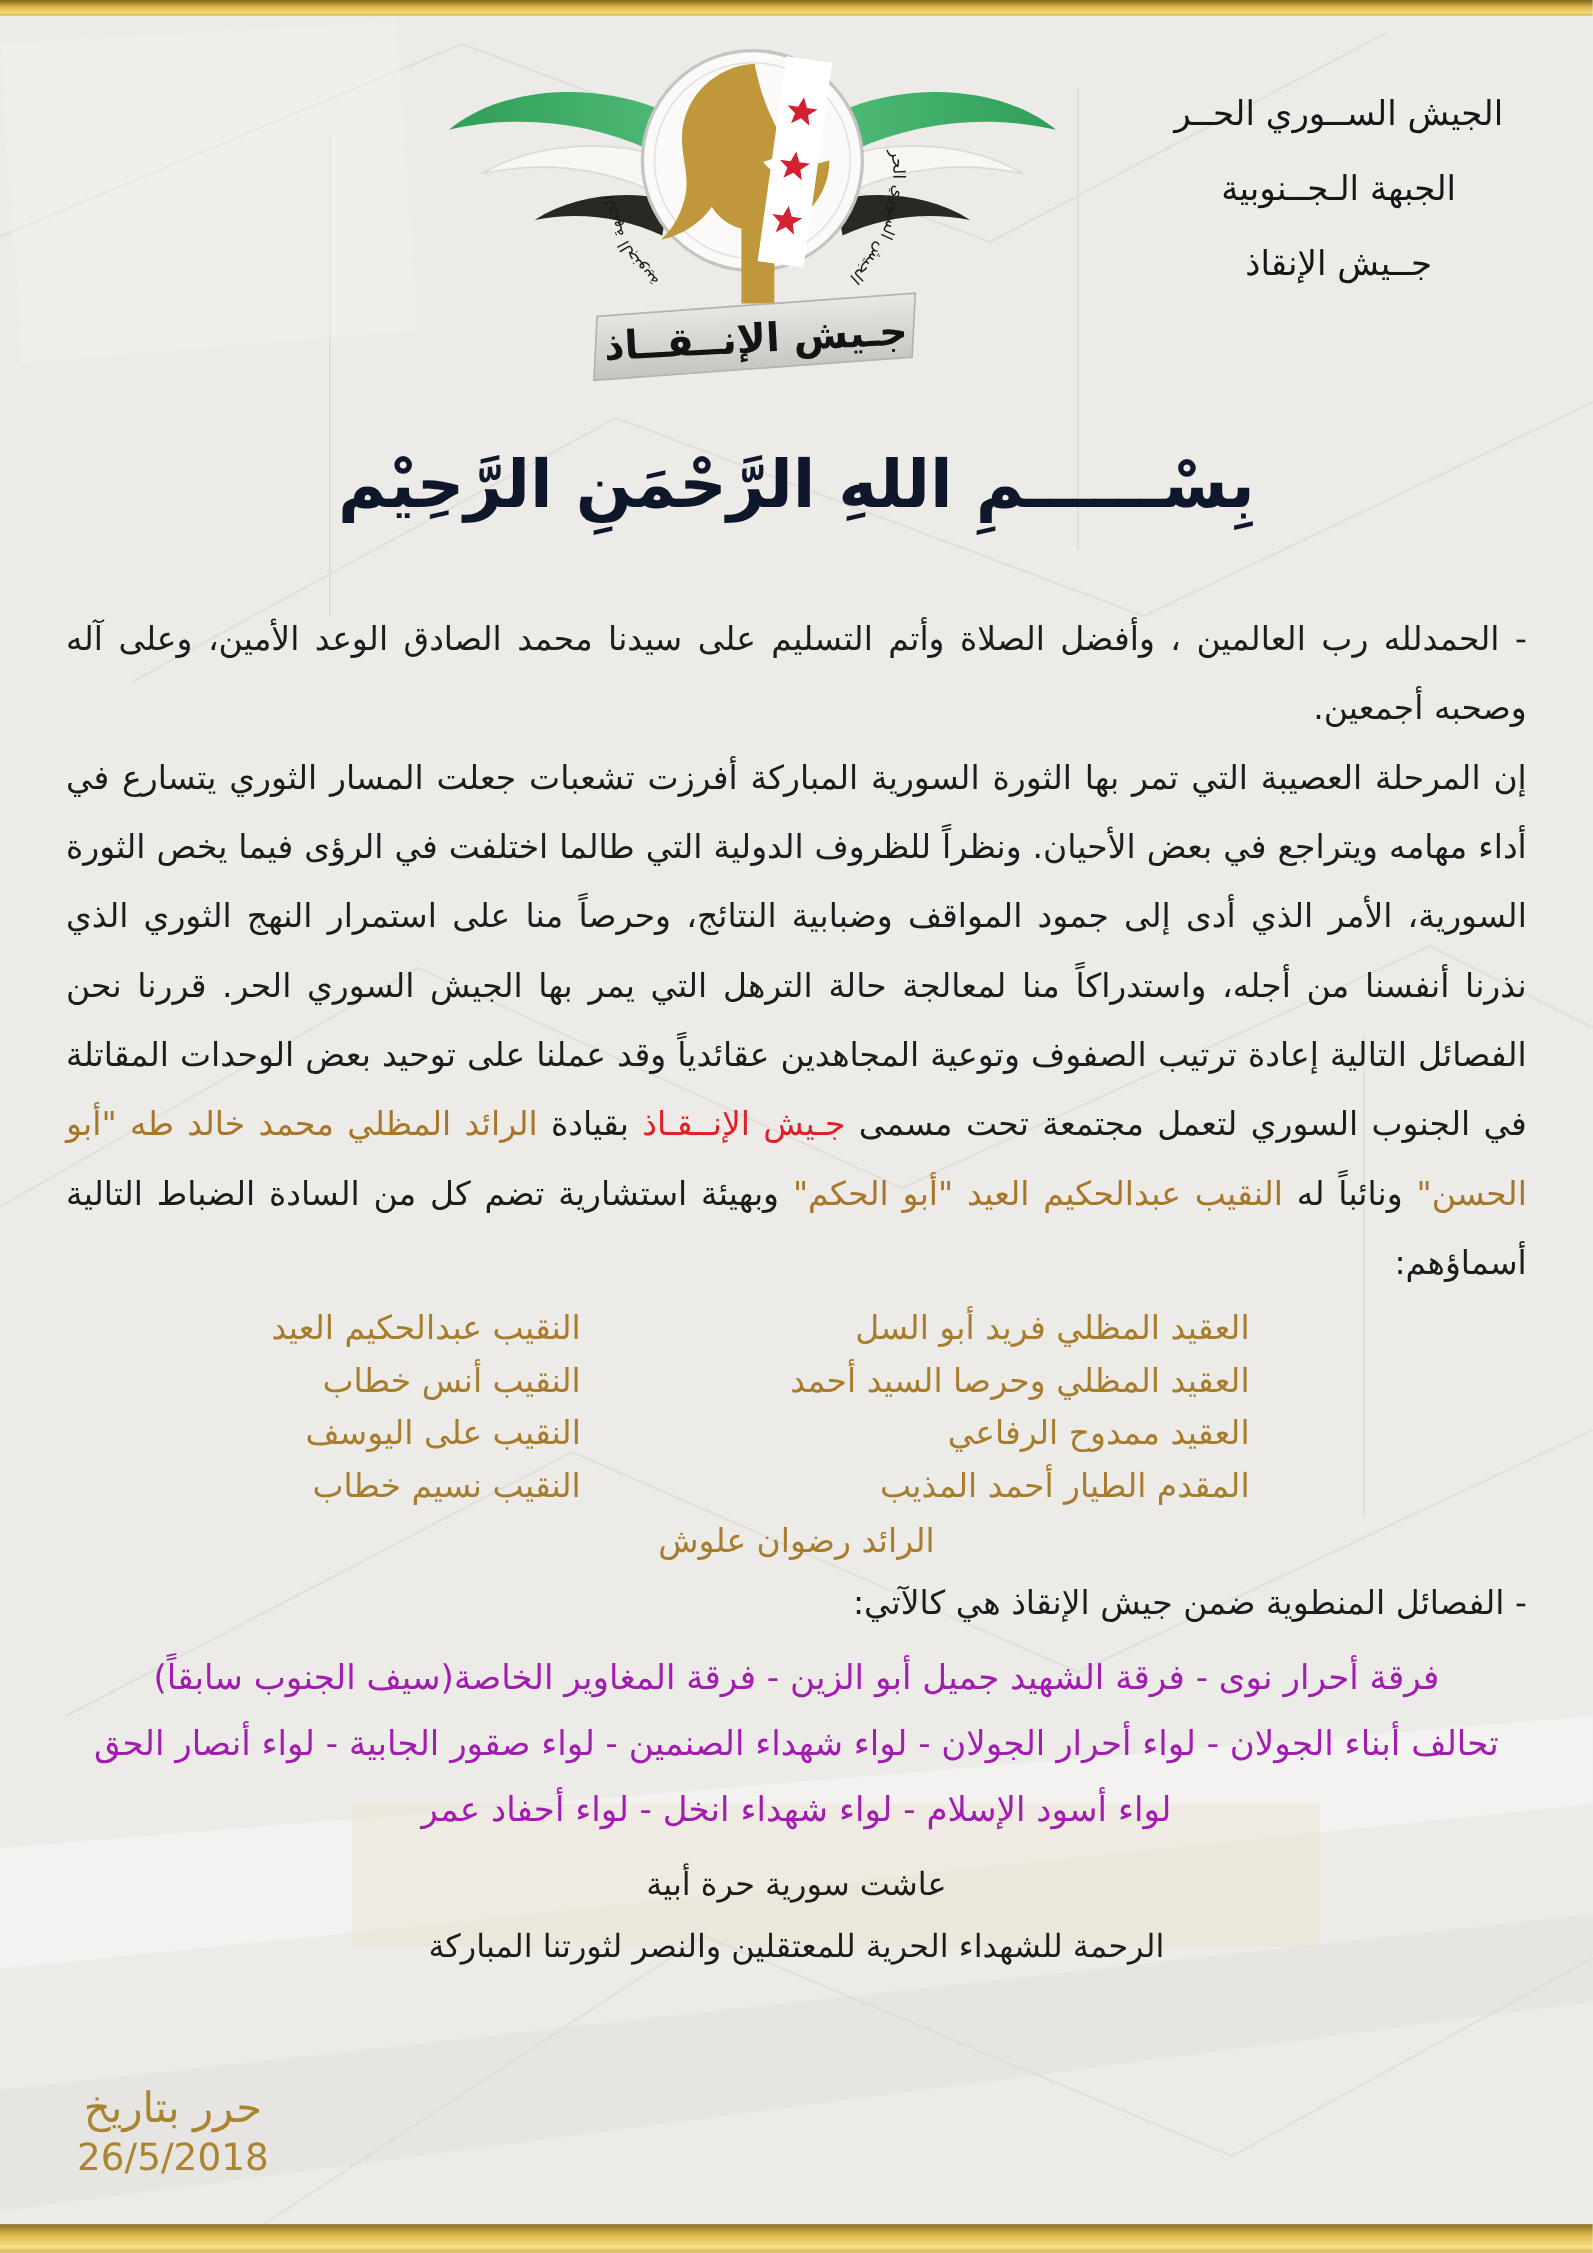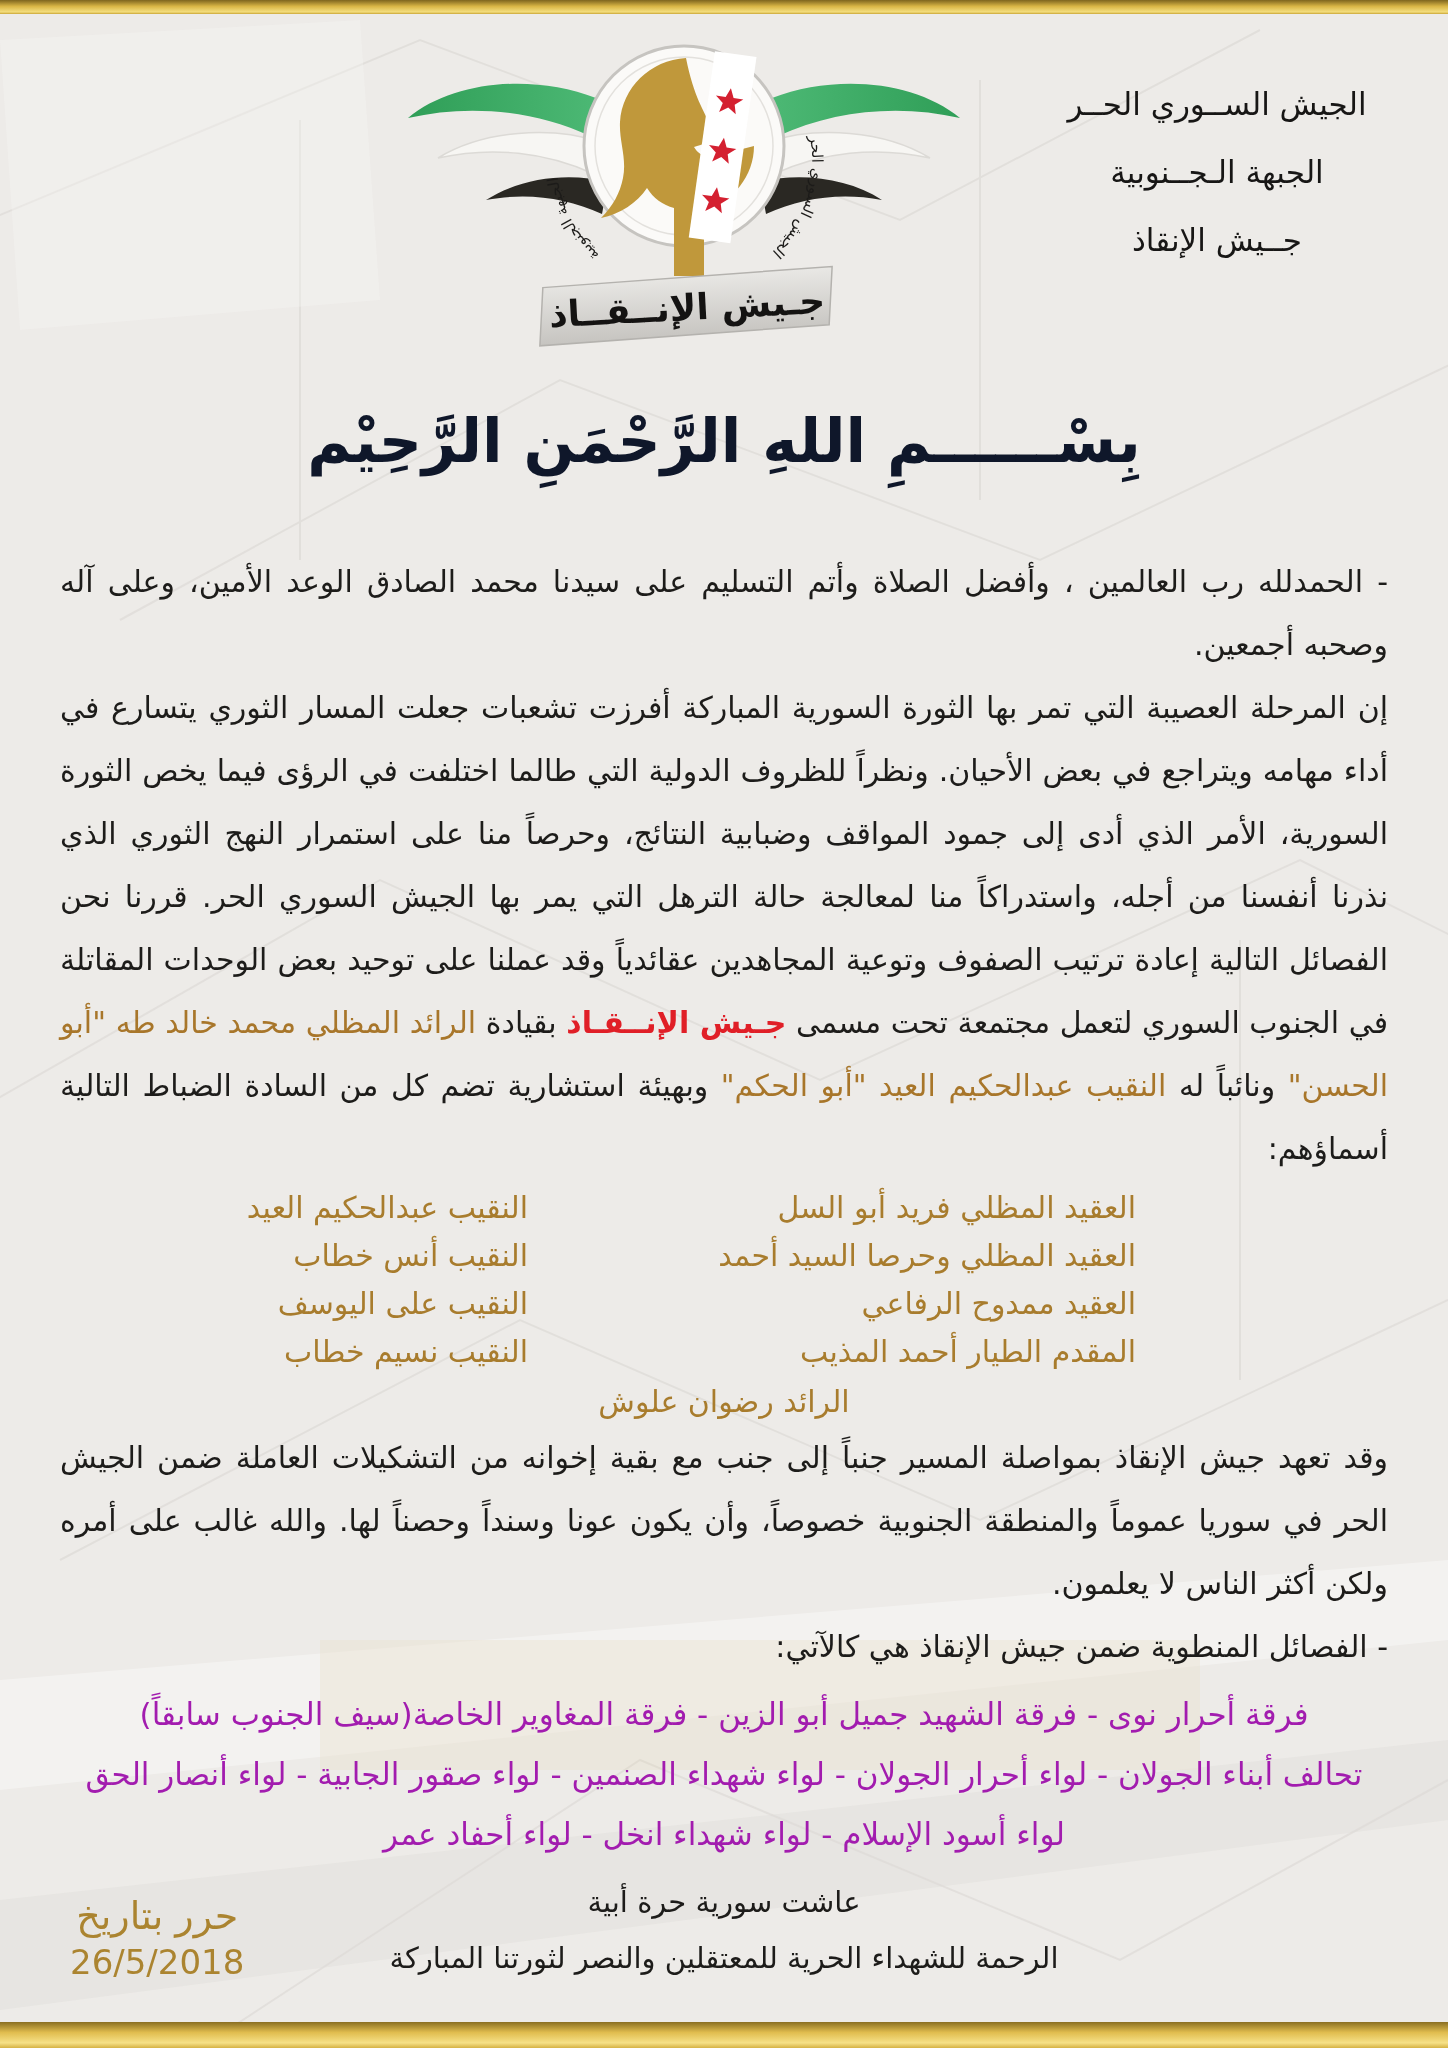--- a/index.html
+++ b/index.html
@@ -20,21 +20,21 @@
     direction:rtl;text-align:center;font-size:31px;line-height:68px;font-weight:500;color:#171615;}
   
   .logo-wrap{position:absolute;top:14px;left:404px;width:560px;height:352px;z-index:2;}
   
   .basmala{position:absolute;top:406px;left:0;right:0;z-index:2;direction:rtl;
     text-align:center;font-size:60px;font-weight:bold;color:#0f172a;}
   
   .content{position:absolute;top:550px;left:60px;right:60px;z-index:2;
     direction:rtl;font-size:30px;line-height:63px;font-weight:500;text-align:justify;color:#1d1c1a;}
   .content p{margin:0;}
-  .red-inline{color:#e01f27;font-weight:bold;margin-top:12px;}
+  .red-inline{color:#e01f27;font-weight:normal;margin-top:12px;}
   .gold-inline{color:#a8762a;}
   .officers{padding-right:252px;margin-top:4px;color:#a87c2d;font-size:30px;}
   .officers-row{display:flex;height:48px;line-height:48px;}
   .officers-row .col-a{width:520px;text-align:right;}
   .officers-row .col-b{flex:1;text-align:right;padding-right:88px;}
   .officer-last{height:48px;line-height:48px;text-align:center;color:#a87c2d;font-size:30px;margin-top:2px;}
   .pledge{margin-top:4px;}
   .factions-intro{text-align:right;}
   .factions{margin-top:6px;text-align:center;color:#a21caf;font-size:31px;line-height:60px;}
   .closing{margin-top:10px;text-align:center;font-size:29px;line-height:56px;color:#1d1c1a;}
@@ -145,21 +145,20 @@
       <div class="col-a">العقيد ممدوح الرفاعي</div>
       <div class="col-b">النقيب على اليوسف</div>
     </div>
     <div class="officers-row">
       <div class="col-a">المقدم الطيار أحمد المذيب</div>
       <div class="col-b">النقيب نسيم خطاب</div>
     </div>
   </div>
   <div class="officer-last">الرائد رضوان علوش</div>
 
-  <p class="pledge">وقد تعهد جيش الإنقاذ بمواصلة المسير جنباً إلى جنب مع بقية إخوانه من التشكيلات العاملة ضمن الجيش الحر في سوريا عموماً والمنطقة الجنوبية خصوصاً، وأن يكون عونا وسنداً وحصناً لها. والله غالب على أمره ولكن أكثر الناس لا يعلمون.</p>
 
   <p class="factions-intro">- الفصائل المنطوية ضمن جيش الإنقاذ هي كالآتي:</p>
 
   <div class="factions">
     <div>فرقة أحرار نوى - فرقة الشهيد جميل أبو الزين - فرقة المغاوير الخاصة(سيف الجنوب سابقاً)</div>
     <div>تحالف أبناء الجولان - لواء أحرار الجولان - لواء شهداء الصنمين - لواء صقور الجابية - لواء أنصار الحق</div>
     <div>لواء أسود الإسلام - لواء شهداء انخل - لواء أحفاد عمر</div>
   </div>
 
   <div class="closing">

